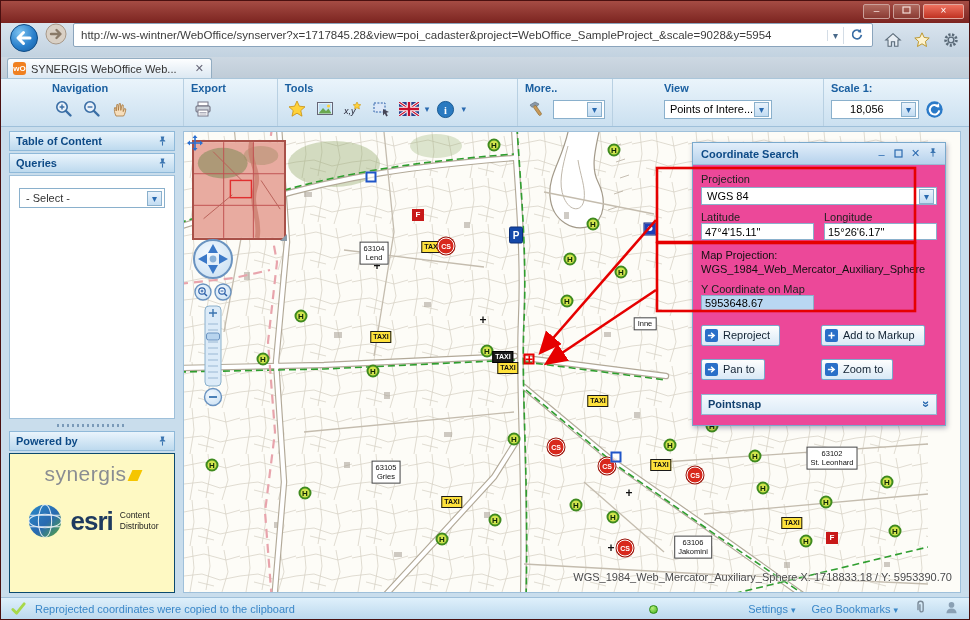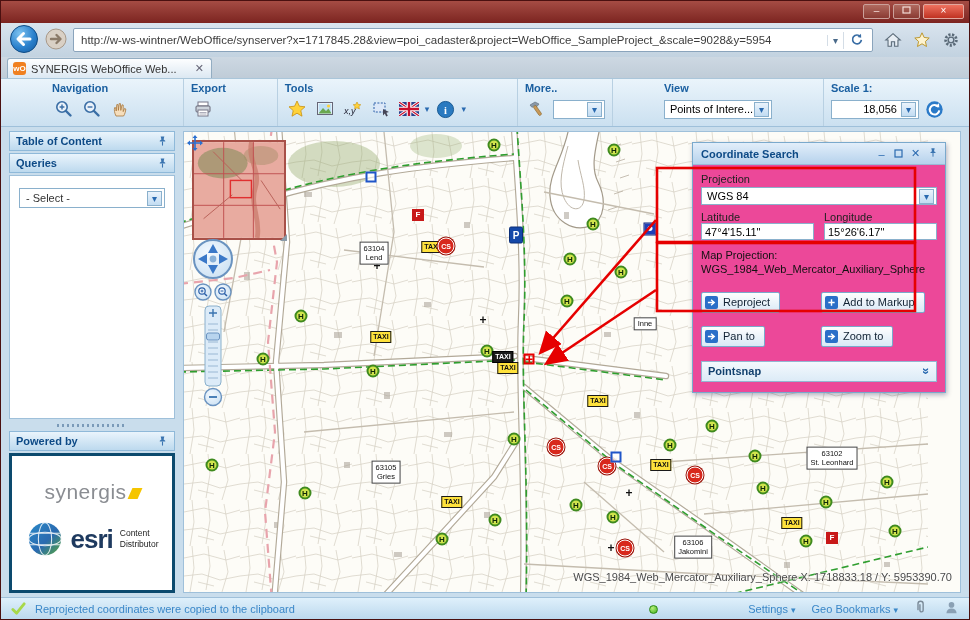--- a/index.html
+++ b/index.html
@@ -5,21 +5,21 @@
   * { margin:0; padding:0; box-sizing:border-box; }
   html,body { width:970px; height:620px; overflow:hidden; }
   body { font-family:"Liberation Sans","DejaVu Sans",sans-serif; font-size:12px; background:#fff; }
   .window { width:970px; height:620px; border:1px solid #4a1010; display:flex; flex-direction:column; background:#c9ddec; }
 
   
   .titlebar { height:22px; background:linear-gradient(#a54c44,#7c2420); display:flex; justify-content:flex-end; align-items:flex-start; padding:3px 5px 0 0; gap:3px; flex:none; }
   .winbtn { width:27px; height:15px; border:1px solid #caa09a; border-radius:2px; background:linear-gradient(#b06a60,#8a3a32); color:#f3dcd8; font-size:10px; line-height:12px; text-align:center; cursor:pointer; }
   .winbtn.close { width:41px; background:linear-gradient(#ef7260,#c03222); color:#fff; border-color:#e2a79e; }
 
-  .navrow { height:34px; background:linear-gradient(#d9e4ee,#c2d2e0); display:flex; align-items:center; padding:0 8px; gap:6px; flex:none; }
+  .navrow { height:34px; background:linear-gradient(#d9e4ee,#c2d2e0); display:flex; padding:0 8px; gap:6px; flex:none; }
   .navbtn { flex:none; }
   .urlbox { flex:1; height:24px; background:#fff; border:1px solid #8aa4bc; border-radius:2px; display:flex; align-items:center; padding:0 3px 0 7px; overflow:hidden; }
   .urltext { flex:1; color:#3c3c3c; font-size:11.5px; white-space:nowrap; overflow:hidden; }
   .url-dd { color:#4a6a8a; font-size:10px; padding:0 5px; border-left:1px solid #d4dde6; cursor:pointer; }
   .chromeicons { display:flex; gap:9px; align-items:center; flex:none; margin-left:4px; }
   .ci { width:20px; height:20px; display:flex; align-items:center; justify-content:center; color:#5a6a78; font-size:15px; cursor:pointer; }
 
   .tabrow { height:21px; background:linear-gradient(#cdd8e2,#bfccd8); display:flex; align-items:flex-end; padding:0 0 0 6px; flex:none; }
   .tab { width:205px; height:20px; background:linear-gradient(#fdfeff,#dce8f2); border:1px solid #93adc2; border-bottom:none; border-radius:3px 3px 0 0; display:flex; align-items:center; gap:5px; padding:0 5px; }
   .favicon { width:13px; height:13px; border-radius:3px; background:#f08020; color:#fff; font:bold 8px/13px "Liberation Sans",sans-serif; text-align:center; flex:none; }
@@ -41,21 +41,21 @@
   
   .content { flex:1; display:flex; gap:8px; padding:4px 8px; background:#c9ddec; min-height:0; }
 
   
   .sidebar { width:166px; display:flex; flex-direction:column; gap:2px; flex:none; }
   .side-header { height:20px; flex:none; background:linear-gradient(#eaf4fc,#bdd9ee); border:1px solid #8fb9d9; color:#0d4a86; font-weight:bold; font-size:11px; display:flex; align-items:center; justify-content:space-between; padding:0 6px; cursor:pointer; }
   .side-body { background:#fff; border:1px solid #9fc0da; flex:1; min-height:0; }
   .side-select { margin:12px 9px; height:20px; background:#fff; border:1px solid #8ab0cc; display:flex; align-items:center; justify-content:space-between; padding:0 2px 0 6px; font-size:11px; cursor:pointer; color:#333; }
   .splitter { height:8px; flex:none; display:flex; align-items:center; justify-content:center; cursor:row-resize; }
   .splitter > div { width:70px; height:3px; background:repeating-linear-gradient(90deg,#7a9ab8 0 2px,transparent 2px 5px); }
-  .pb-body { background:#ffffff; border:3px solid #0c4a6e; height:140px; flex:none; text-align:center; padding-top:24px; }
+  .pb-body { background:#fef9c3; border:1px solid #0c4a6e; height:140px; flex:none; text-align:center; padding-top:8px; }
   .synergis-logo { font-size:21px; color:#8a8d92; letter-spacing:.5px; }
   .syn-swoosh { display:inline-block; width:10px; height:11px; background:#f5c500; transform:skewX(-24deg); margin-left:3px; }
   .esri-row { display:flex; align-items:center; justify-content:center; gap:7px; margin-top:16px; }
   .esri-text { font-size:26px; font-weight:bold; color:#1e3a5f; letter-spacing:-1px; }
   .esri-cap { font-size:8.5px; color:#222; text-align:left; line-height:1.25; }
 
   
   .map { flex:1; position:relative; background:#fdfcf7; border:1px solid #9fc0da; overflow:hidden; min-width:0; }
   .map-bg { position:absolute; inset:0; z-index:0; }
   .map-status { position:absolute; right:8px; bottom:9px; z-index:20; font-size:11px; color:#4a4a4a; text-shadow:0 0 2px #fff,0 0 2px #fff; }
@@ -289,21 +289,21 @@
         <span class="tb-select" style="width:108px">
           <span>Points of Intere...</span>
           <span class="ddsq">▾</span>
         </span>
       </div>
     </div>
     <div class="tg">
       <div class="tg-label">Scale 1:</div>
       <div class="tg-icons">
         <span class="tb-select" style="width:88px">
-          <span style="flex:1;text-align:right;padding-right:4px">18,056</span>
+          <span style="flex:1;text-align:center;padding-right:4px">18,056</span>
           <span class="ddsq">▾</span>
         </span>
         <span class="tbtn">
             <svg width="19" height="19" viewBox="0 0 20 20">
               <circle cx="10" cy="10" r="8.6" fill="#2a7ac8"></circle>
               <path d="M14 7.2 a5 5 0 1 0 1 3.6" fill="none" stroke="#fff" stroke-width="2.2"></path>
               <path d="M14.8 3.4 L15 8 L10.6 6.8 Z" fill="#fff"></path>
             </svg>
           </span>
       </div>
@@ -641,20 +641,24 @@
             <div>
               <div class="cp-label">Longitude</div>
               <input class="cp-input" value="15°26'6.17&quot;" style="">
             </div>
           </div>
           <div class="cp-mapproj">
             <div>Map Projection:</div>
             <div>WGS_1984_Web_Mercator_Auxiliary_Sphere</div>
           </div>
           <div class="cp-grid">
+            <div>
+              <div class="cp-label">Y Coordinate on Map</div>
+              <input class="cp-input hl" value="5953648.67" style="">
+            </div>
           </div>
           <div class="cp-btnrow">
             <button class="cbtn">
               <span class="cbtn-ic">
                   <svg width="9" height="9" viewBox="0 0 10 10">
                     <path d="M1 5 H7 M4.5 2 L8 5 L4.5 8" stroke="#fff" stroke-width="1.6" fill="none"></path>
                   </svg>
                 </span>
               <span>Reproject</span>
             </button>

